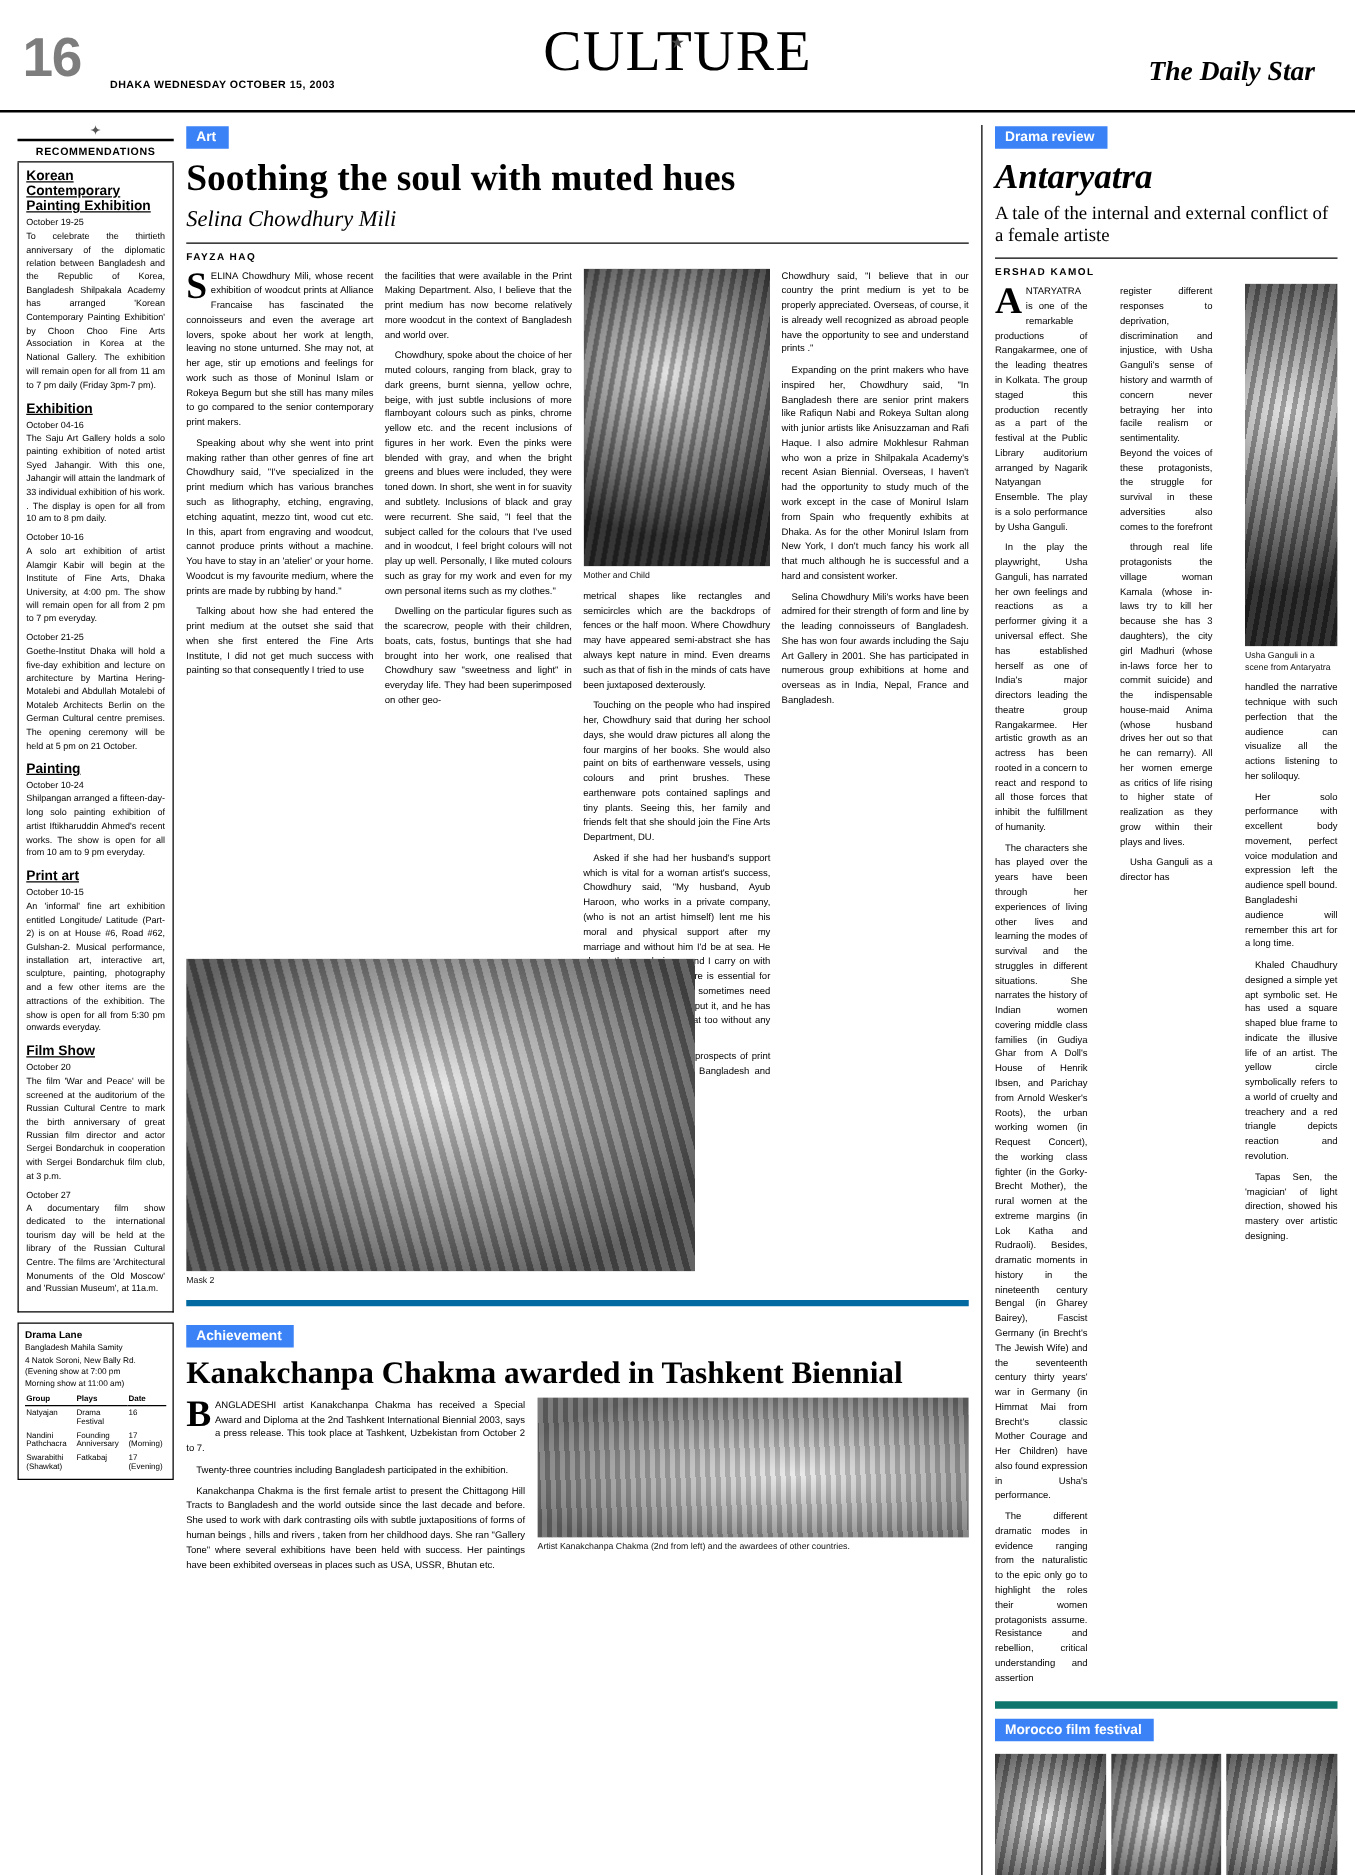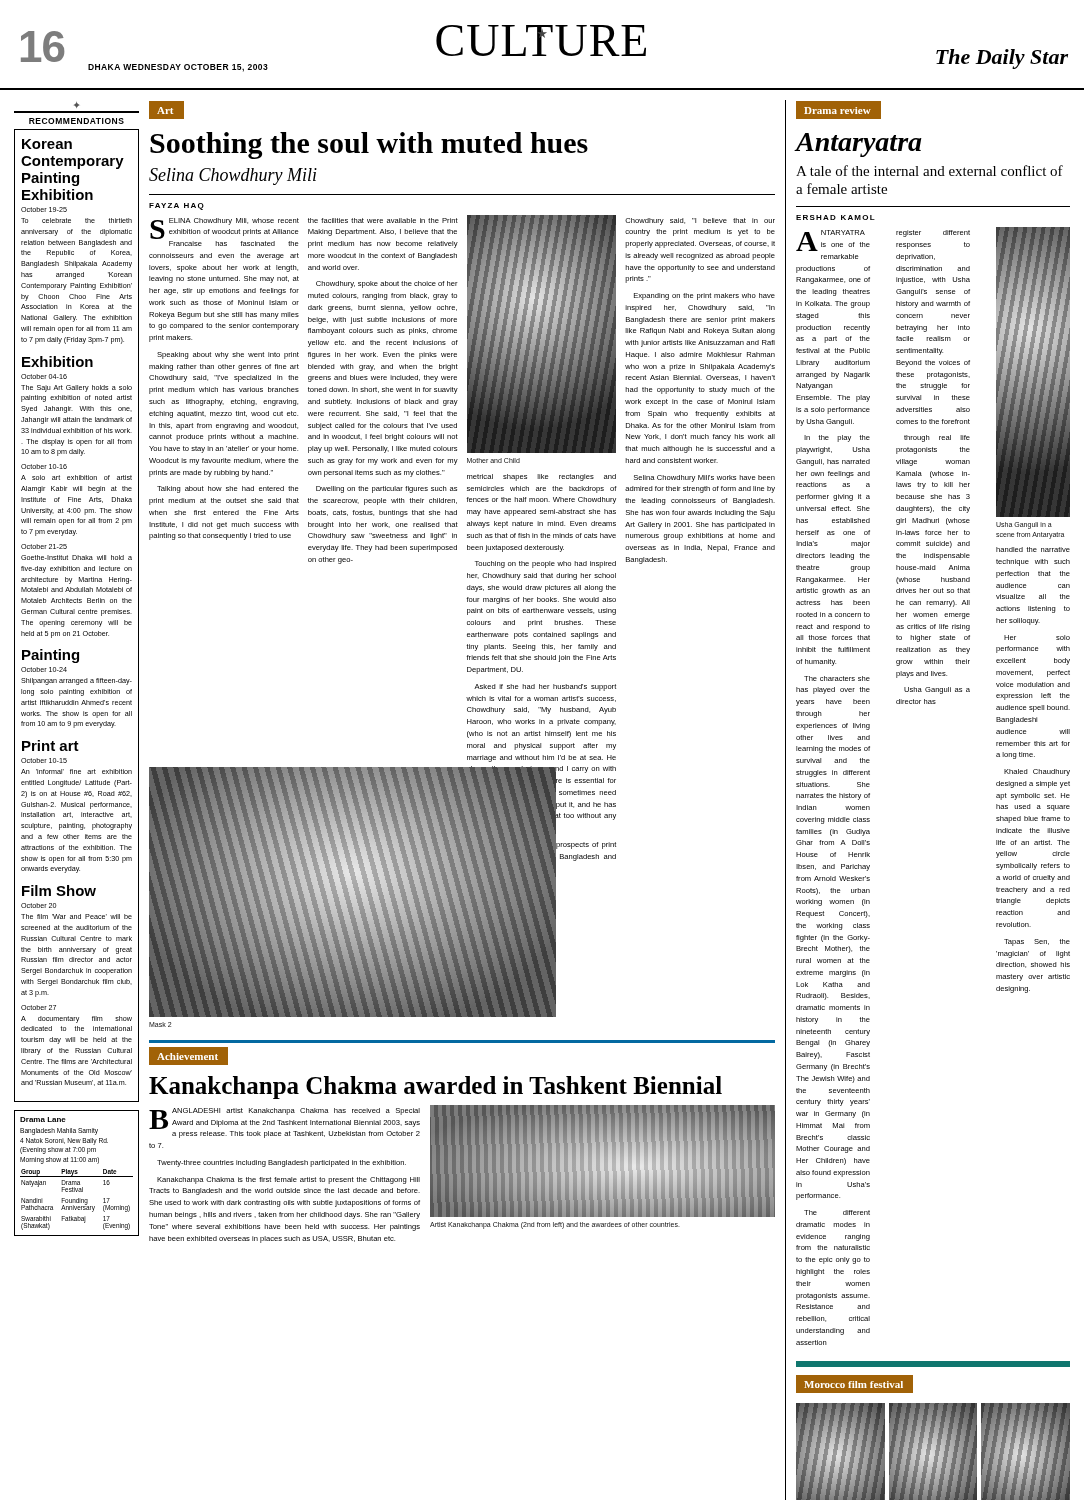--- a/index.html
+++ b/index.html
@@ -29,31 +29,30 @@
   }
   .culture-word {
     font-family:"Liberation Serif", serif;
     font-size:46px; letter-spacing:1px; line-height:1;
   }
   .sunburst {
     position:absolute; left:50%; top:8px; transform:translateX(-50%);
     font-size:13px; color:#444;
   }
   .dailystar {
-    position:absolute; right:16px; top:44px;
+    position:absolute; right:32px; top:44px;
     font-family:"Liberation Serif", serif;
     font-size:22px; font-style:italic; font-weight:bold;
   }
 
   
   .kicker {
-    display:inline-block; background:#a16207; color:#fff;
+    display:inline-block; background:#3b82f6; color:#fff;
     font-size:11px; font-weight:bold; padding:3px 10px 3px 8px;
     margin-bottom:6px;
-    font-family:Liberation Serif, serif;
   }
   h1.headline {
     font-family:"Liberation Serif", serif;
     font-weight:bold; font-size:30px; line-height:1.05; margin:2px 0 6px 0;
   }
   h2.subhead {
     font-family:"Liberation Serif", serif;
     font-size:18px; font-style:italic; font-weight:normal; margin:0 0 8px 0;
   }
   .byline { font-size:8px; font-weight:bold; letter-spacing:1.2px; margin:6px 0 5px 0; text-transform:uppercase;}
@@ -73,21 +72,21 @@
 
   
   .rail { width:125px; flex:0 0 125px; }
   .rail-head {
     border-top:2px solid #000; border-bottom:1px solid #000;
     font-size:8.5px; font-weight:bold; letter-spacing:.5px; padding:3px 0 3px 0;
     text-align:center; position:relative;
   }
   .rail-sun { text-align:center; font-size:11px; color:#555; line-height:1; }
   .rail-box { border:1px solid #000; border-top:none; padding:5px 6px 8px 6px; }
-  .rail h4 { font-size:15px; margin:7px 0 2px 0; font-weight:bold; }
+  .rail h4 { font-size:11px; margin:7px 0 2px 0; font-weight:bold;text-decoration:underline; }
   .rail h4.first { margin-top:0; }
   .rail .date { font-size:7.2px; margin:1px 0 2px 0; }
   .rail p { font-size:7.2px; line-height:1.5; margin:0 0 4px 0; text-align:justify; }
 
   .dramalane { border:1px solid #000; margin-top:8px; padding:4px 5px; }
   .dramalane h5 { font-size:8px; font-weight:bold; margin:0 0 2px 0; }
   .dramalane p { font-size:6.6px; line-height:1.45; margin:0 0 3px 0; }
   .dl-table { width:100%; border-collapse:collapse; font-size:6.4px; }
   .dl-table th { text-align:left; font-weight:bold; border-bottom:1px solid #000; padding:1px 1px; }
   .dl-table td { vertical-align:top; padding:2px 1px; }
@@ -254,21 +253,21 @@
         
         <div style="display:flex; gap:9px; margin-top:-112px;">
           <div style="width:66%;">
             <div class="img-ph img-mask" style="height:250px;"></div>
             <div class="caption">Mask 2</div>
           </div>
           <div style="width:34%;"></div>
         </div>
 
         
-        <div style="border-top:3px solid #0369a1; margin-top:10px; padding-top:3px;">
+        <div style="border-top:5px solid #0369a1; margin-top:10px; padding-top:14px;">
           <span class="kicker">Achievement</span>
           <h1 class="headline" style="font-size:25px;">Kanakchanpa Chakma awarded in Tashkent Biennial</h1>
           <div style="display:flex; gap:10px; margin-top:4px;">
             <div style="width:44%;" class="body-col">
               <p class="first dropcap">BANGLADESHI artist Kanakchanpa Chakma has received a Special Award and Diploma at the 2nd Tashkent International Biennial 2003, says a press release.  This took place at Tashkent, Uzbekistan  from October 2 to 7.</p>
               <p>Twenty-three countries including Bangladesh participated in the exhibition.</p>
               <p>Kanakchanpa Chakma  is the first female artist to present the Chittagong Hill Tracts to Bangladesh and the world outside since the last decade and before. She used to work with dark contrasting oils with subtle juxtapositions of forms of human beings ,  hills and rivers , taken from  her childhood days. She ran "Gallery Tone" where several exhibitions have been held with success. Her paintings have been exhibited overseas in  places such as USA, USSR, Bhutan etc.</p>
             </div>
             <div style="width:56%;">
               <div class="img-ph img-grp" style="height:112px;"></div>

